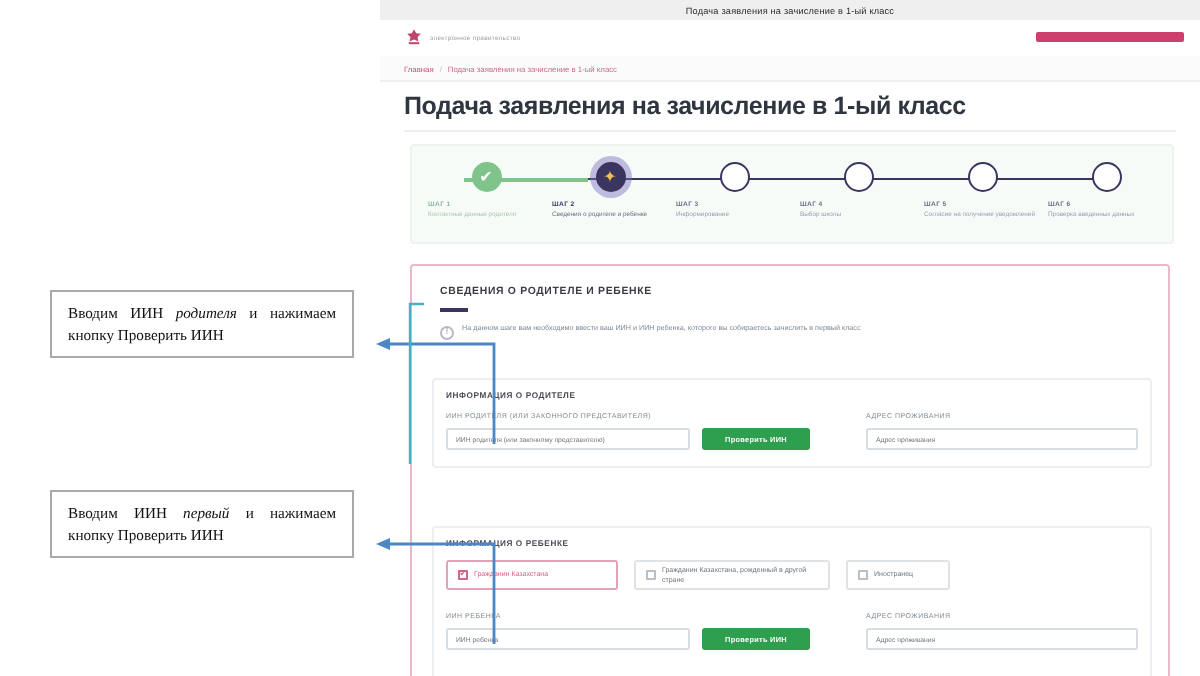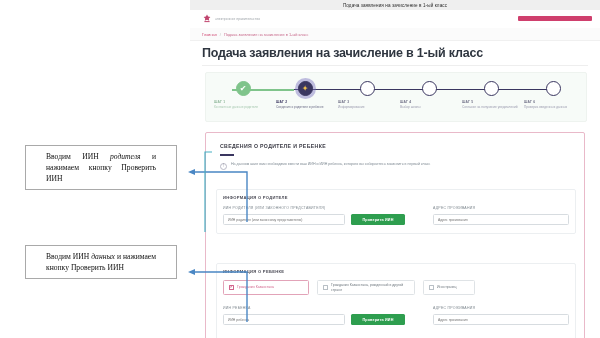--- a/index.html
+++ b/index.html
@@ -161,21 +161,21 @@
 
   .sub-panel{
     position:absolute;box-sizing:border-box;
     border:1px solid #eceff1;border-radius:2px;background:#ffffff;
   }
 
   
   .annot-box{
     position:absolute;box-sizing:border-box;
     background:#ffffff;border:1px solid #a9a9a9;
-    padding:5px 20px;
+    padding:5px 8px;
     font-family:"Liberation Serif", serif;
     font-size:7.6px;color:#111111;line-height:1.45;
     text-align:justify;
   }
   .annot-box i{font-style:italic;}
   svg.overlay{position:absolute;left:0;top:0;width:600px;height:338px;pointer-events:none;}
 </style>
 </head>
 <body>
 
@@ -323,14 +323,14 @@
   <path d="M188 272 L195 269 L195 275 Z" fill="#4a87c4"></path>
 
   <path d="M212 152 L205 152 L205 232" stroke="#49b0c4" stroke-width="1.2" fill="none"></path>
 </svg>
 
 <div class="annot-box" style="left:25px;top:145px;width:152px;">
   <span>Вводим ИИН </span><i>родителя</i><span> и нажимаем кнопку Проверить ИИН</span>
 </div>
 
 <div class="annot-box" style="left:25px;top:245px;width:152px;">
-  <span>Вводим ИИН </span><i>данных</i><span> и нажимаем кнопку Проверить ИИН</span>
+  <span>Вводим ИИН </span><i>первый</i><span> и нажимаем кнопку Проверить ИИН</span>
 </div>
 
 </body></html>

